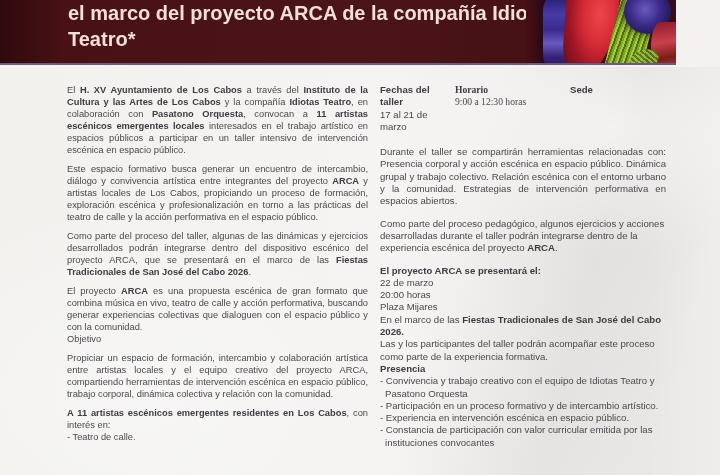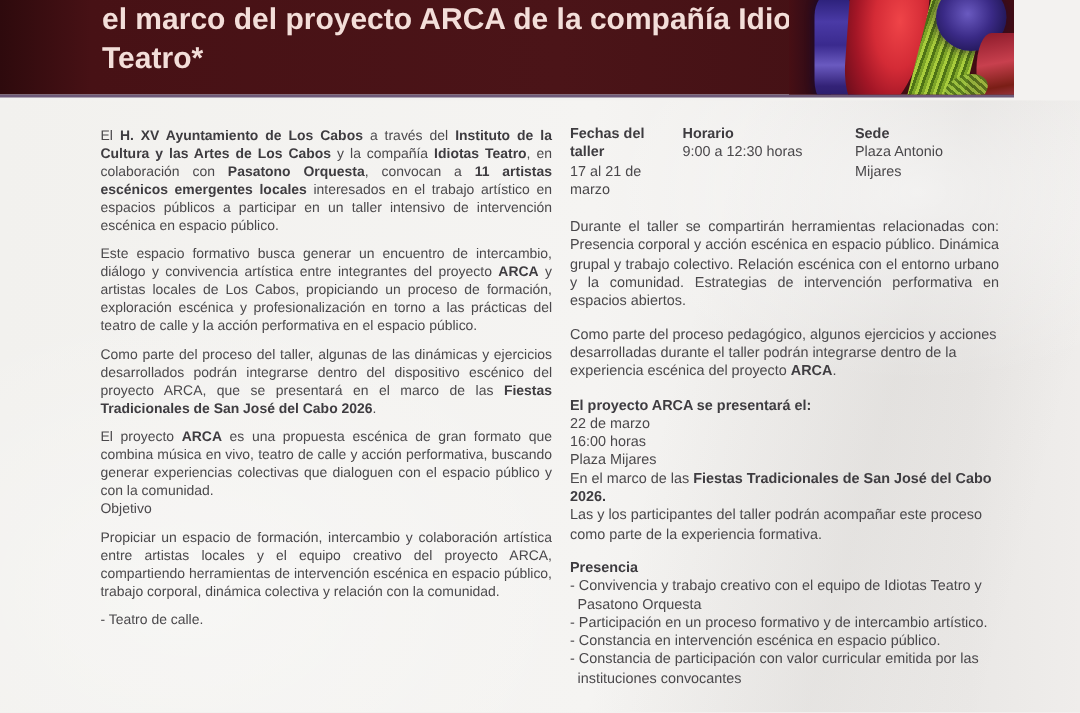--- a/index.html
+++ b/index.html
@@ -66,28 +66,28 @@
   .col-left p, .col-right p { margin:0 0 7px; }
   .col-right p { margin-bottom:10px; }
   b { font-weight:700; color:#3e3c40; }
 
   .objective-label { margin:0 0 7px; }
   .audience-heading { font-weight:700; color:#3e3c40; }
 
   .info-row { display:flex; margin-bottom:13px; }
   .info-col { }
   .info-c1 { width:64px; margin-right:11px; }
-  .info-c2 { width:88px; margin-right:12px; }
+  .info-c2 { width:88px; margin-right:12px;font-family:Liberation Serif, serif; }
   .info-c3 { width:92px;margin-left:15px; }
   .info-label { font-weight:700; color:#3e3c40; display:block; }
   .info-value { display:block; }
 
   .justify { text-align:justify; }
 
-  .event-block { margin-bottom:10px; }
+  .event-block { }
   .benefits-title { font-weight:700; color:#3e3c40; }
   .benefit { text-indent:-5px; padding-left:5px; }
 </style>
 </head>
 <body>
 
 <div class="header">
   <div class="header-title">el marco del proyecto ARCA de la compañía Idiotas Teatro*</div>
   <div class="photo">
     <div class="ph-darkleft"></div>
@@ -102,51 +102,51 @@
 
 <div class="paper">
 
   <div class="col-left">
     <p>El <b>H. XV Ayuntamiento de Los Cabos</b> a través del <b>Instituto de la Cultura y las Artes de Los Cabos</b> y la compañía <b>Idiotas Teatro</b>, en colaboración con <b>Pasatono Orquesta</b>, convocan a <b>11 artistas escénicos emergentes locales</b> interesados en el trabajo artístico en espacios públicos a participar en un taller intensivo de intervención escénica en espacio público.</p>
     <p>Este espacio formativo busca generar un encuentro de intercambio, diálogo y convivencia artística entre integrantes del proyecto <b>ARCA</b> y artistas locales de Los Cabos, propiciando un proceso de formación, exploración escénica y profesionalización en torno a las prácticas del teatro de calle y la acción performativa en el espacio público.</p>
     <p>Como parte del proceso del taller, algunas de las dinámicas y ejercicios desarrollados podrán integrarse dentro del dispositivo escénico del proyecto ARCA, que se presentará en el marco de las <b>Fiestas Tradicionales de San José del Cabo 2026</b>.</p>
     <p style="margin-bottom:0">El proyecto <b>ARCA</b> es una propuesta escénica de gran formato que combina música en vivo, teatro de calle y acción performativa, buscando generar experiencias colectivas que dialoguen con el espacio público y con la comunidad.</p>
     <div class="objective-label">Objetivo</div>
     <p>Propiciar un espacio de formación, intercambio y colaboración artística entre artistas locales y el equipo creativo del proyecto ARCA, compartiendo herramientas de intervención escénica en espacio público, trabajo corporal, dinámica colectiva y relación con la comunidad.</p>
+    <p style="margin-bottom:0"><b>A 11 artistas escénicos emergentes residentes en Los Cabos</b>, con interés en:</p>
     <div>- Teatro de calle.</div>
   </div>
 
   <div class="col-right">
     <div class="info-row">
       <div class="info-col info-c1">
         <span class="info-label">Fechas del taller</span>
         <span class="info-value">17 al 21 de marzo</span>
       </div>
       <div class="info-col info-c2">
         <span class="info-label">Horario</span>
         <span class="info-value">9:00 a 12:30 horas</span>
       </div>
       <div class="info-col info-c3">
         <span class="info-label">Sede</span>
-        <span class="info-value">Plaza Antonio Mijares</span>
       </div>
     </div>
 
     <p class="justify">Durante el taller se compartirán herramientas relacionadas con: Presencia corporal y acción escénica en espacio público. Dinámica grupal y trabajo colectivo. Relación escénica con el entorno urbano y la comunidad. Estrategias de intervención performativa en espacios abiertos.</p>
     <p>Como parte del proceso pedagógico, algunos ejercicios y acciones desarrolladas durante el taller podrán integrarse dentro de la experiencia escénica del proyecto <b>ARCA</b>.</p>
 
     <div class="event-block">
       <div style="font-weight:700;color:#3e3c40">El proyecto ARCA se presentará el:</div>
       <div>22 de marzo</div>
-      <div>16:00 horas</div>
+      <div>20:00 horas</div>
       <div>Plaza Mijares</div>
       <div>En el marco de las <b>Fiestas Tradicionales de San José del Cabo 2026.</b></div>
       <div>Las y los participantes del taller podrán acompañar este proceso como parte de la experiencia formativa.</div>
     </div>
 
     <div class="benefits-title">Presencia</div>
     <div class="benefit">- Convivencia y trabajo creativo con el equipo de Idiotas Teatro y Pasatono Orquesta</div>
     <div class="benefit">- Participación en un proceso formativo y de intercambio artístico.</div>
-    <div class="benefit">- Constancia en intervención escénica en espacio público.</div>
+    <div class="benefit">- Experiencia en intervención escénica en espacio público.</div>
     <div class="benefit">- Constancia de participación con valor curricular emitida por las instituciones convocantes</div>
   </div>
 
 </div>
 
 </body></html>

